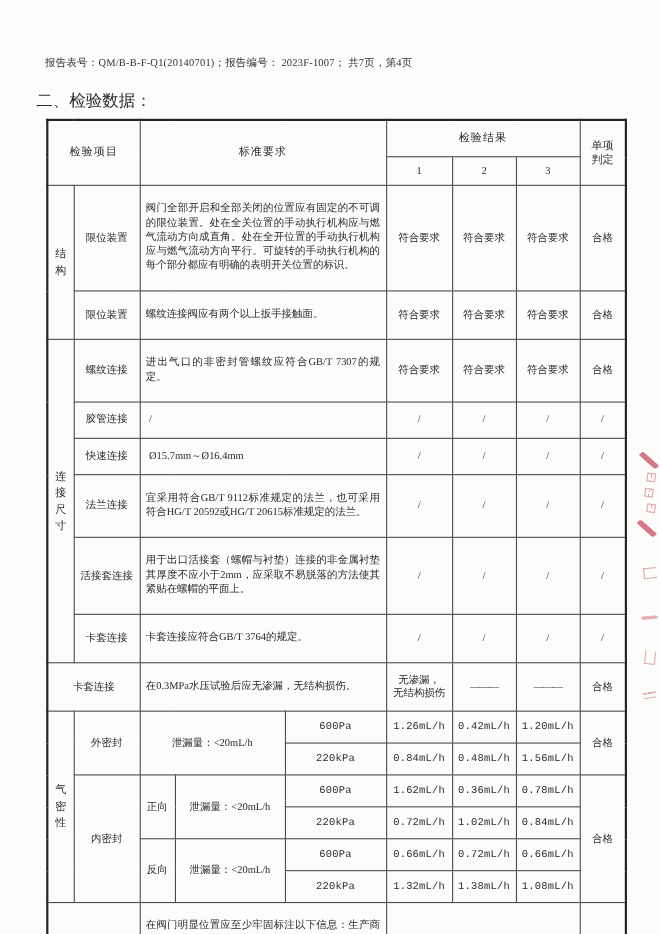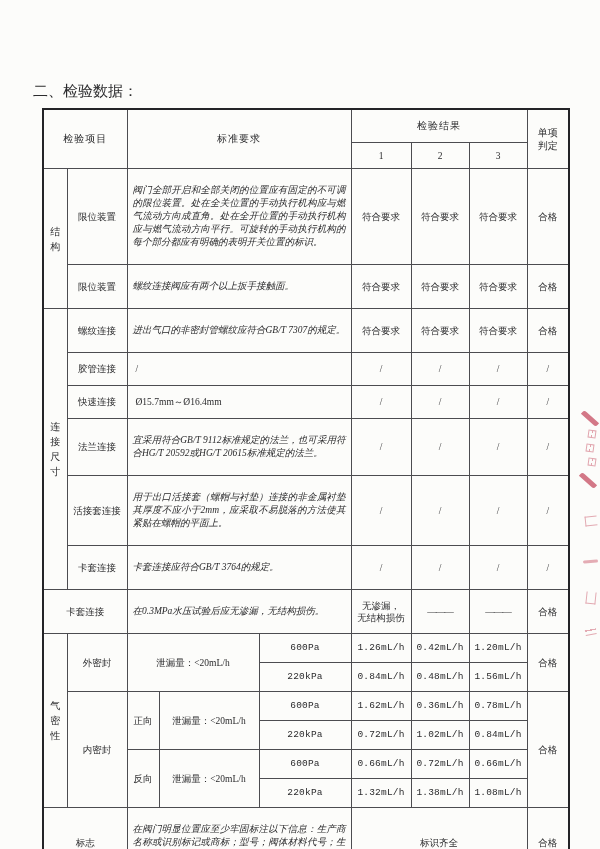--- a/index.html
+++ b/index.html
@@ -30,21 +30,21 @@
     overflow:hidden;
   }
   td.hd { font-size:10px; letter-spacing:1px; }
   td.judgehd { padding:16px 10px; letter-spacing:0; line-height:13px; }
   td.vcell {
     word-break:break-all; line-break:anywhere;
     line-height:15px; padding:0 6px; font-size:10px;margin-left:24px;
   }
   td.std {
     text-align:justify; text-align-last:left;
-    padding:15px 5px; line-height:13px;font-style:italic;
+    padding:15px 5px; line-height:13px;
   }
   td.stdleft { text-align:left; padding:2px 5px 2px 8px; }
   td.pre { white-space:pre-line; line-height:12px; }
   td.dash { letter-spacing:-1px; color:#3a3a3c; }
   td.num { letter-spacing:.2px;font-family:Liberation Mono, monospace; }
   
   .stamp { position:absolute; pointer-events:none; opacity:.8; filter:blur(.4px); }
   .stamp-a { right:-6px; top:406px; width:34px; height:92px; }
   .stroke {
     position:absolute; background:#c9586b; border-radius:3px 0 3px 0;
@@ -67,20 +67,21 @@
   .stamp-b .m3 { position:absolute; left:9px; top:80px; width:10px; height:12px; border:1px solid #cf6a7a; border-top:none; transform:rotate(6deg); opacity:.7; }
   .stamp-b .m4 { position:absolute; left:8px; top:114px; width:11px; height:9px;
     background:linear-gradient(0deg, transparent 40%, #cf6a7a 40%, #cf6a7a 58%, transparent 58%);
     border-bottom:1px solid #cf6a7a; transform:rotate(-10deg); opacity:.7; }
 </style>
 </head>
 <body>
 
 <div class="page">
 
+  <div class="report-header">报告表号：QM/B-B-F-Q1(20140701)；报告编号： 2023F-1007； 共7页，第4页</div>
   <div class="section-title">二、检验数据：</div>
 
   <table class="insp">
     <colgroup>
       <col style="width:24px">
         <col style="width:60px">
         <col style="width:32px">
       <col style="width:100px">
         <col style="width:92px">
         <col style="width:60px">

